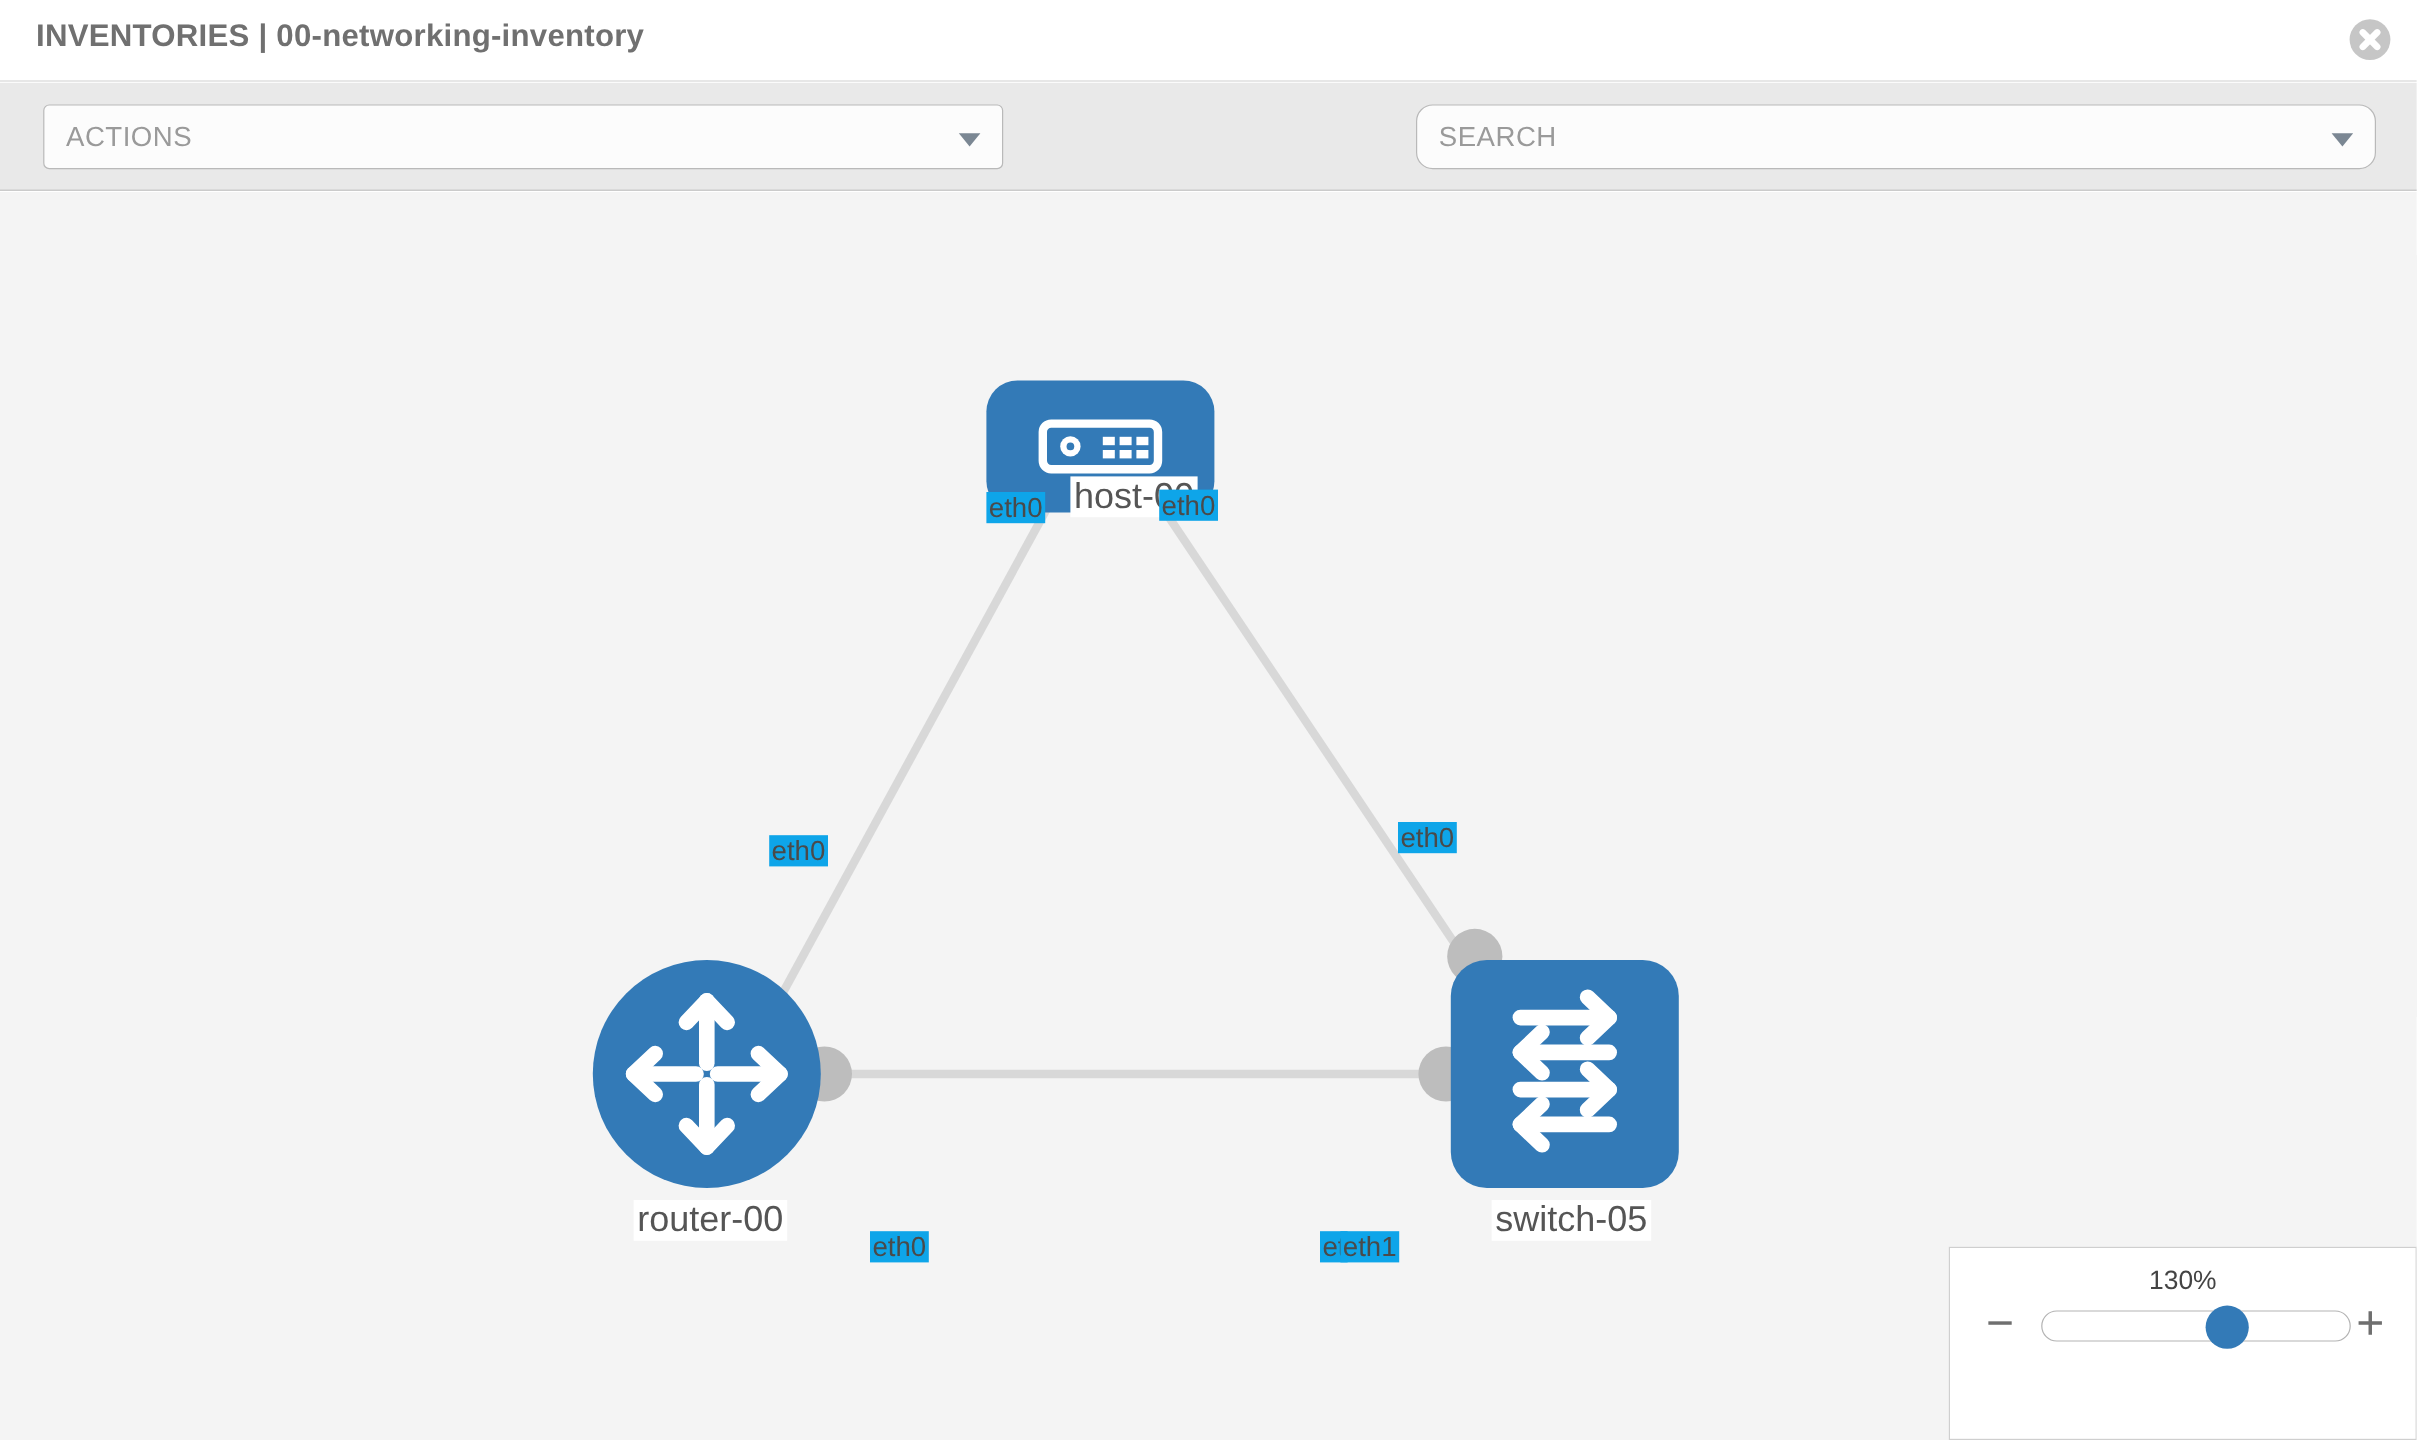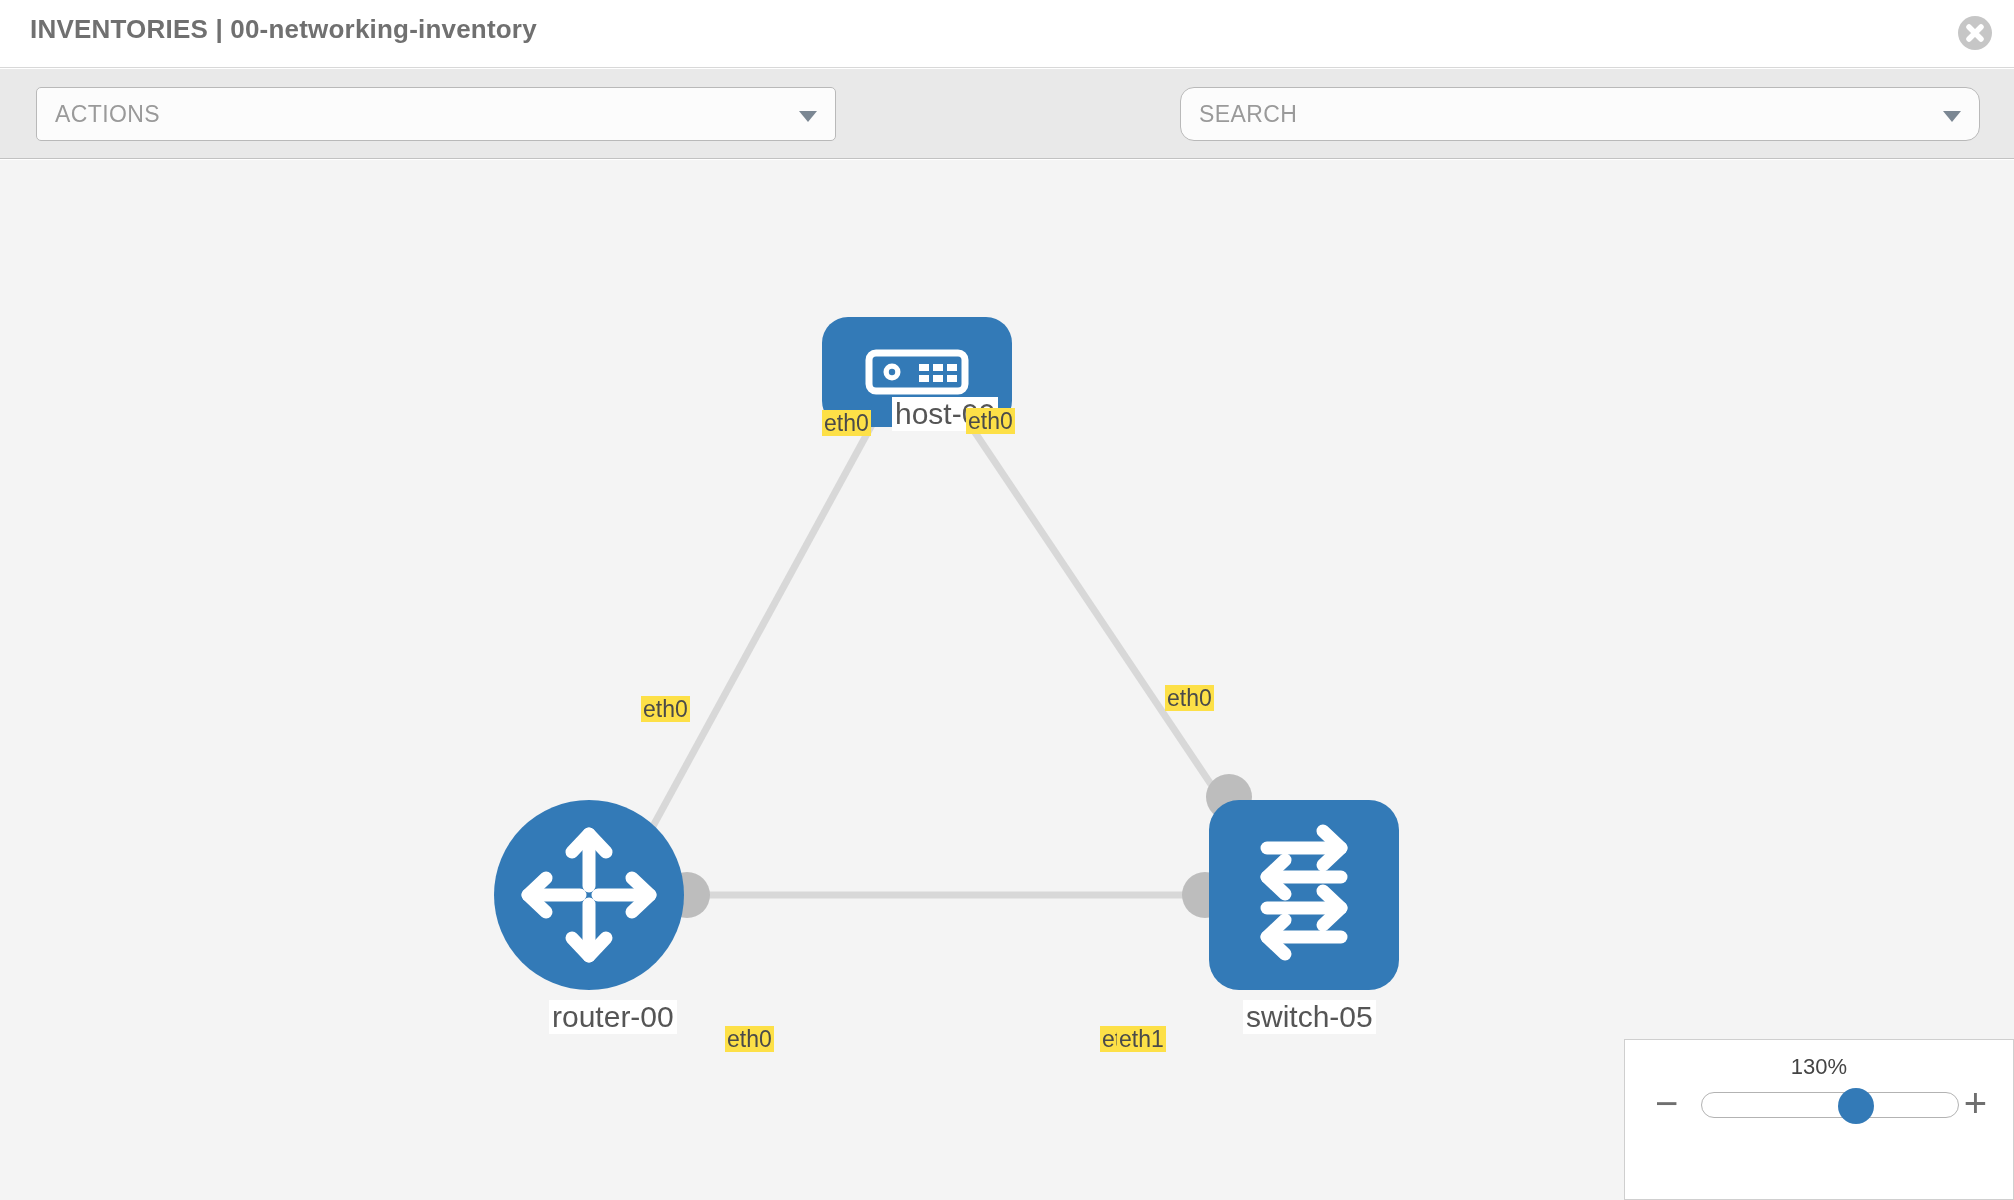--- a/index.html
+++ b/index.html
@@ -65,21 +65,21 @@
   
   .canvas {
     position: absolute; left: 0; top: 160px; width: 2014px; height: 1040px;
     background: #f4f4f4; overflow: hidden;
   }
   .graph { position: absolute; left: 0; top: 0; width: 2014px; height: 1040px; }
 
   .edge-label {
     position: absolute;
     font-size: 23px; color: #4a4a4a;
-    background: #fde047;
+    background: #0ea5e9;
     padding: 0 2px;
     white-space: nowrap;
     line-height: 26px;
   }
   .node-label {
     position: absolute;
     font-size: 30px; color: #555555;
     background: #ffffff;
     padding: 0 3px;
     white-space: nowrap;
@@ -239,21 +239,21 @@
           <path d="M76 60 L58 77 L76 94"></path>
           <path d="M58 108 H132"></path>
           <path d="M114 91 L132 108 L114 125"></path>
           <path d="M132 137 H58"></path>
           <path d="M76 120 L58 137 L76 154"></path>
         </g>
       </svg>
     </div>
 
     <div class="node-label" style="left:892px; top:237px;">host-00</div>
-    <div class="node-label" style="left:549px; top:840px;">router-00</div>
+    <div class="node-label" style="left:528px; top:840px;">router-00</div>
     <div class="node-label" style="left:1243px; top:840px;">switch-05</div>
 
     <div class="edge-label" style="left:822px; top:250px;">eth0</div>
     <div class="edge-label" style="left:966px; top:248px;">eth0</div>
     <div class="edge-label" style="left:641px; top:536px;">eth0</div>
     <div class="edge-label" style="left:1165px; top:525px;">eth0</div>
     <div class="edge-label" style="left:725px; top:866px;">eth0</div>
     <div class="edge-label" style="left:1100px; top:866px;">et</div>
     <div class="edge-label" style="left:1117px; top:866px;text-align:center;">eth1</div>
 

